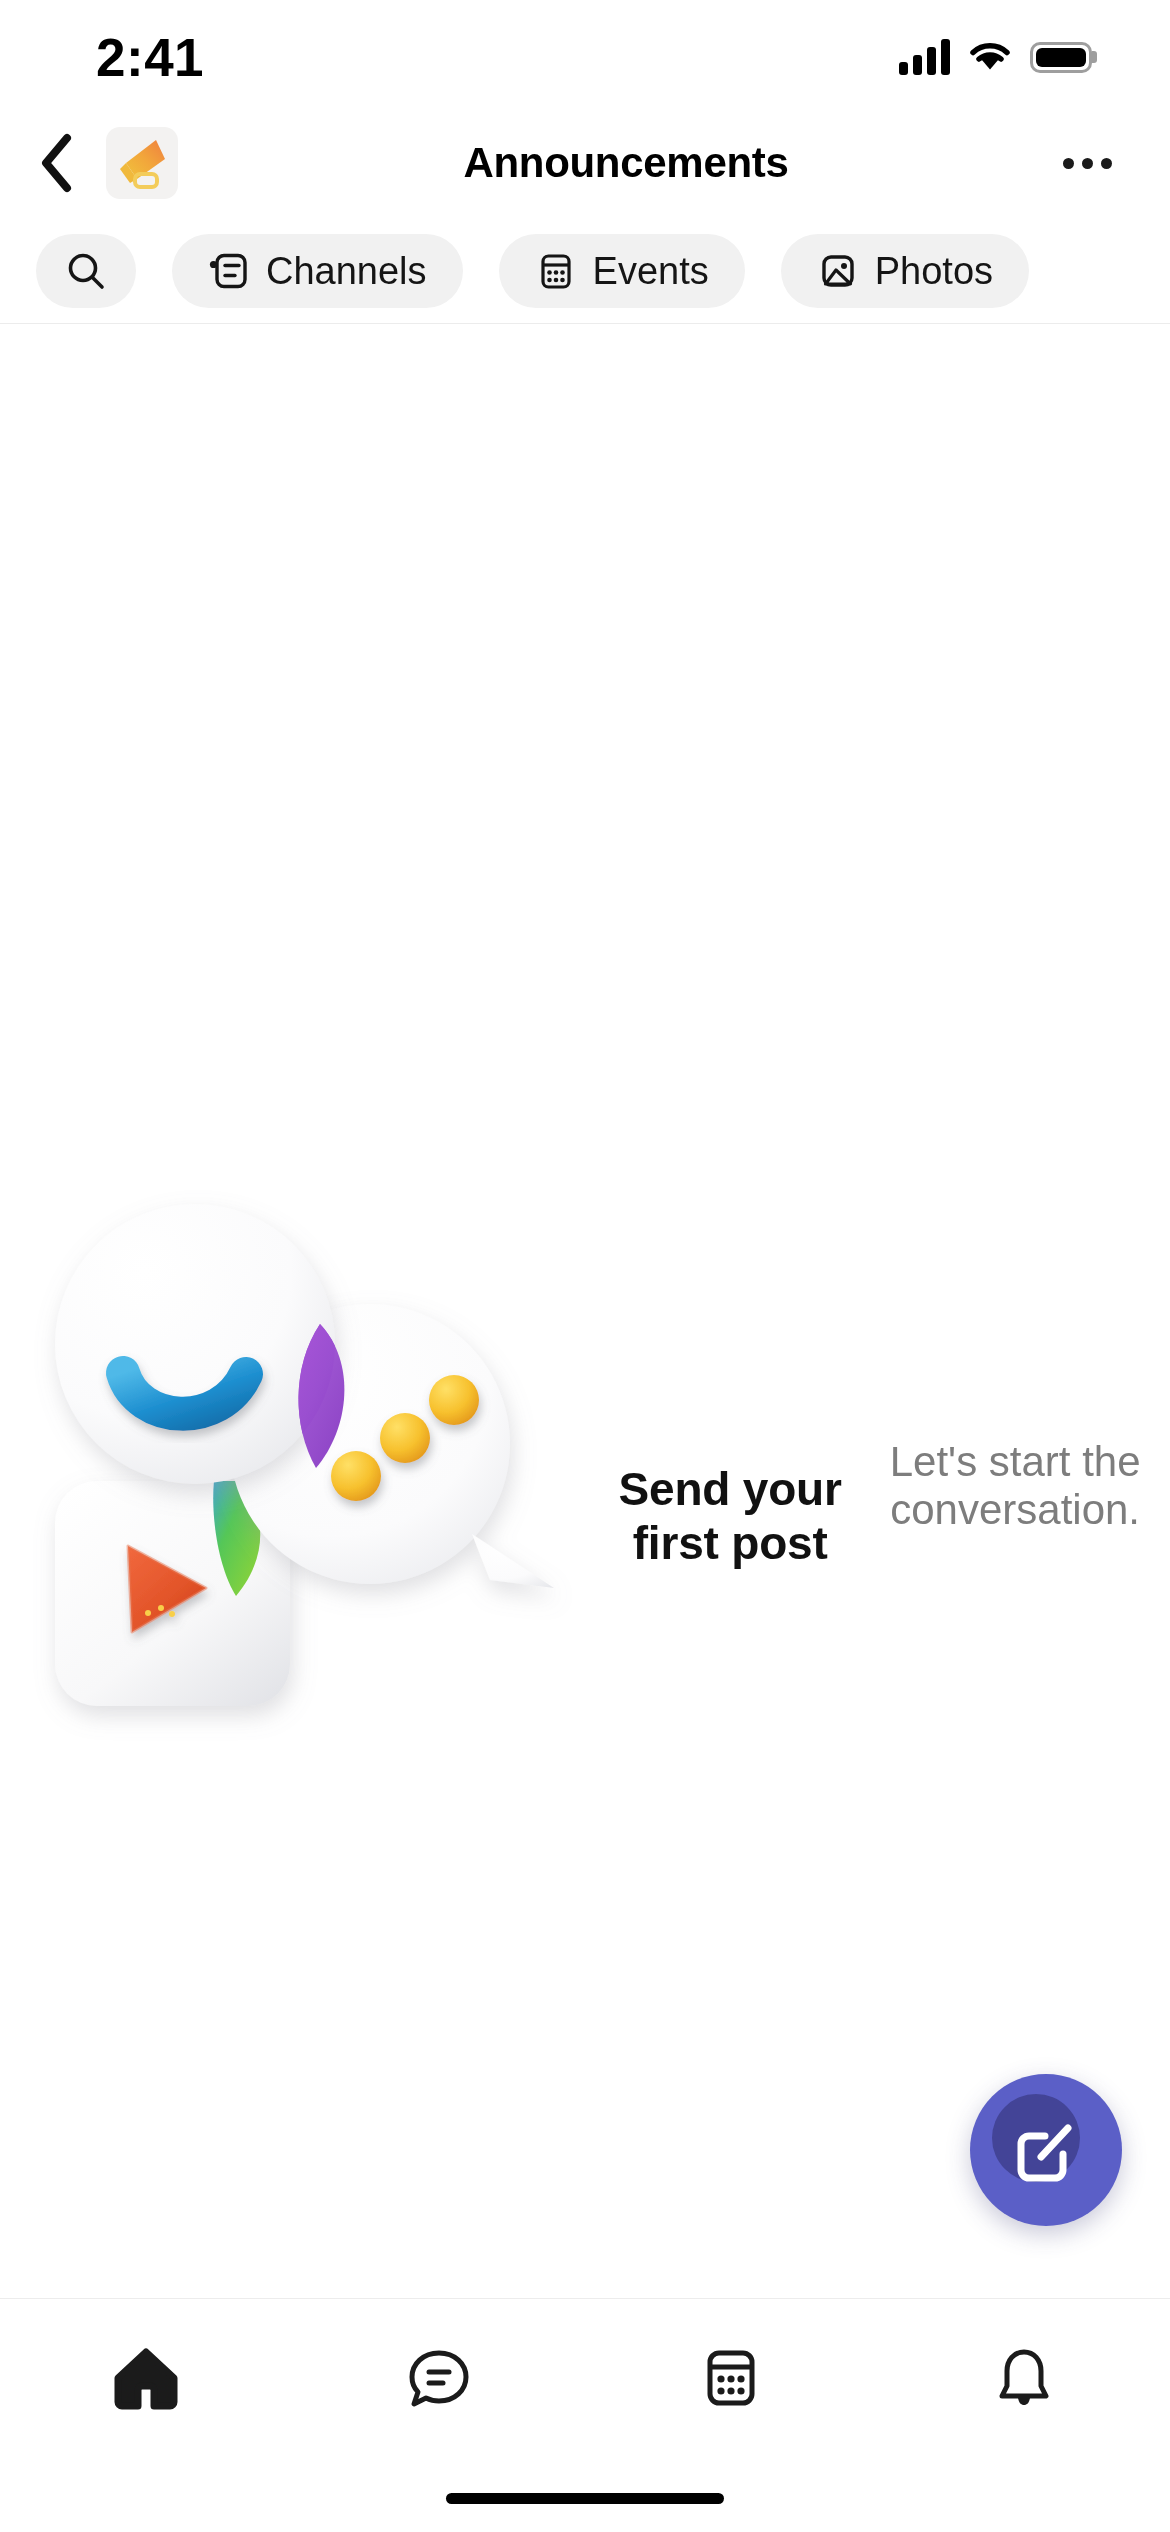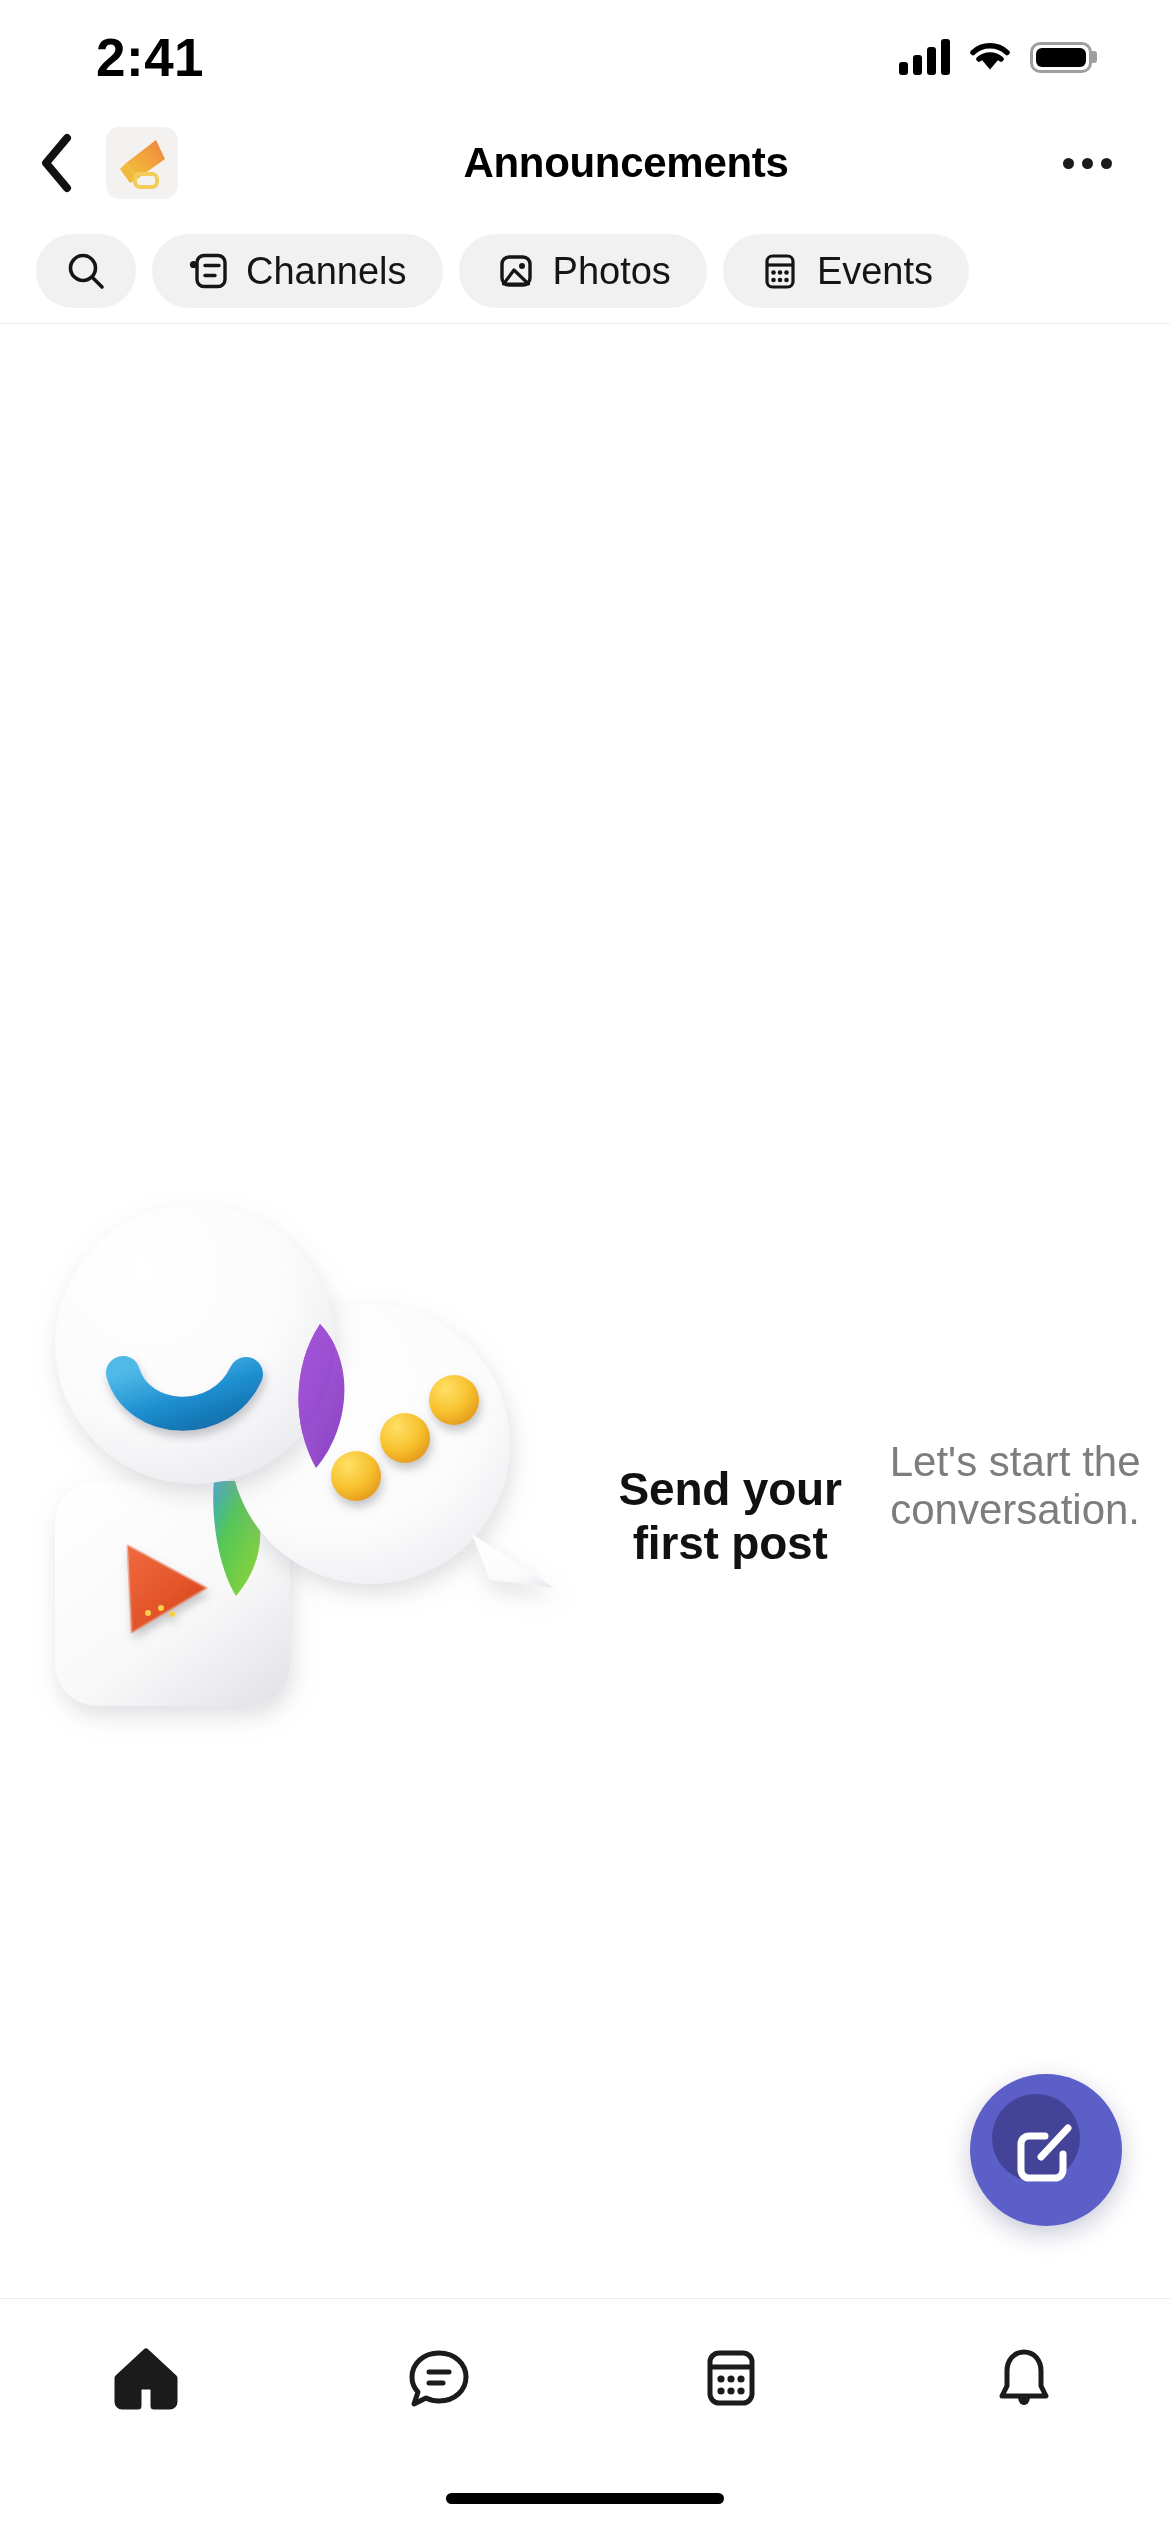--- a/index.html
+++ b/index.html
@@ -124,21 +124,21 @@
   .more-btn span {
     width: 11px; height: 11px; border-radius: 50%;
     background: #1b1b1b; display: block;
   }
 
   
   .pill-row {
     flex: 0 0 106px;
     display: flex;
     align-items: center;
-    gap: 16px;
+    gap: 36px;
     padding: 0 0 0 36px;
     overflow: hidden;
     border-bottom: 1.5px solid #ececec;
   }
   .pill {
     height: 74px;
     border-radius: 37px;
     background: #f1f1f1;
     display: flex;
     align-items: center;
@@ -313,39 +313,39 @@
         <rect x="9" y="5.5" width="28" height="31" rx="7" stroke="#151515" stroke-width="3.4" fill="none"></rect>
         <circle cx="5.5" cy="14.5" r="3.6" fill="#151515"></circle>
         <path d="M17 15.5 H31" stroke="#151515" stroke-width="3.4" stroke-linecap="round"></path>
         <path d="M17 25.5 H27" stroke="#151515" stroke-width="3.4" stroke-linecap="round"></path>
       </svg>
       <span class="pill-label">Channels</span>
     </div>
 
     <div class="pill">
       <svg width="42" height="42" viewBox="0 0 42 42">
-        <rect x="7" y="7" width="28" height="28" rx="7" stroke="#151515" stroke-width="3.4" fill="none"></rect>
-        <circle cx="27" cy="16" r="3" fill="#151515"></circle>
-        <path d="M8.5 34 L19 20 L33.5 34 Z" fill="none" stroke="#151515" stroke-width="3.2" stroke-linejoin="round"></path>
-      </svg>
-      <span class="pill-label">Photos</span>
-    </div>
-
-    <div class="pill">
-      <svg width="42" height="42" viewBox="0 0 42 42">
         <rect x="8" y="6" width="26" height="31" rx="5.5" stroke="#151515" stroke-width="3.2" fill="none"></rect>
         <path d="M8 15 H34" stroke="#151515" stroke-width="3.2"></path>
         <circle cx="14.5" cy="22.5" r="2.3" fill="#151515"></circle>
         <circle cx="21" cy="22.5" r="2.3" fill="#151515"></circle>
         <circle cx="27.5" cy="22.5" r="2.3" fill="#151515"></circle>
         <circle cx="14.5" cy="30" r="2.3" fill="#151515"></circle>
         <circle cx="21" cy="30" r="2.3" fill="#151515"></circle>
         <circle cx="27.5" cy="30" r="2.3" fill="#151515"></circle>
       </svg>
       <span class="pill-label">Events</span>
+    </div>
+
+    <div class="pill">
+      <svg width="42" height="42" viewBox="0 0 42 42">
+        <rect x="7" y="7" width="28" height="28" rx="7" stroke="#151515" stroke-width="3.4" fill="none"></rect>
+        <circle cx="27" cy="16" r="3" fill="#151515"></circle>
+        <path d="M8.5 34 L19 20 L33.5 34 Z" fill="none" stroke="#151515" stroke-width="3.2" stroke-linejoin="round"></path>
+      </svg>
+      <span class="pill-label">Photos</span>
     </div>
 
   </div>
 
   <div class="main">
 
     <div class="illus">
       <svg viewBox="0 0 560 600" xmlns="http://www.w3.org/2000/svg">
         <defs>
           <radialGradient id="discG" cx="0.32" cy="0.24" r="0.95">

